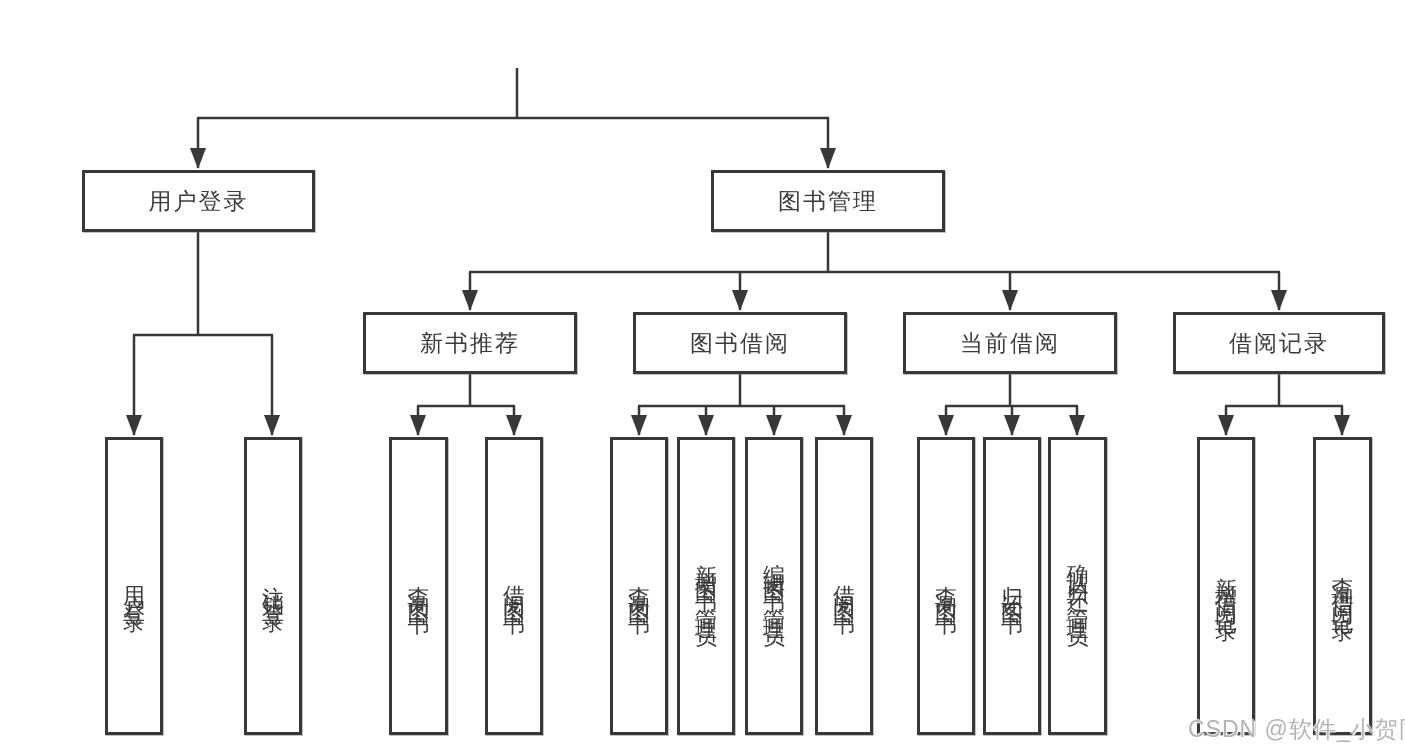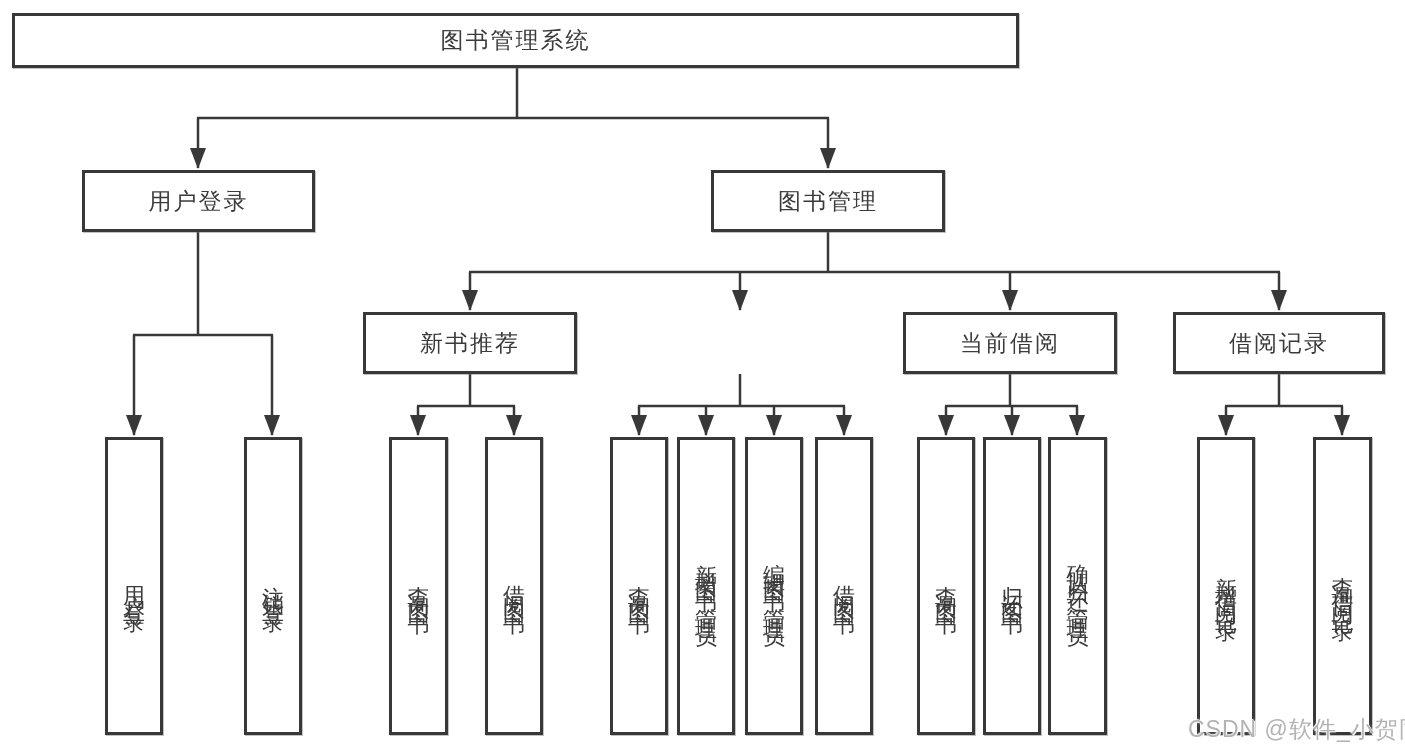--- a/index.html
+++ b/index.html
@@ -103,33 +103,33 @@
       </g>
       <g>
         <path d="M1279,374 V406"></path>
         <path d="M1225,406 H1343"></path>
         <path d="M1226,406 V435" marker-end="url(#arr)"></path>
         <path d="M1342,406 V435" marker-end="url(#arr)"></path>
       </g>
     </g>
   </svg>
 
-  <div class="hbox" style="left:12px;top:13px;width:1007px;height:55px;">
-    <span>图书管理系统</span>
-  </div>
 
   <div class="hbox" style="left:82px;top:170px;width:233px;height:62px;">
     <span>用户登录</span>
   </div>
   <div class="hbox" style="left:711px;top:170px;width:234px;height:62px;">
     <span>图书管理</span>
   </div>
 
   <div class="hbox" style="left:363px;top:312px;width:214px;height:62px;">
     <span>新书推荐</span>
+  </div>
+  <div class="hbox" style="left:633px;top:312px;width:214px;height:62px;">
+    <span>图书借阅</span>
   </div>
   <div class="hbox" style="left:903px;top:312px;width:214px;height:62px;justify-content:center;">
     <span>当前借阅</span>
   </div>
   <div class="hbox" style="left:1173px;top:312px;width:212px;height:62px;">
     <span>借阅记录</span>
   </div>
 
   <div class="vbox" style="left:105px;width:58px;">
     <span class="vtxt">用户登录</span>

